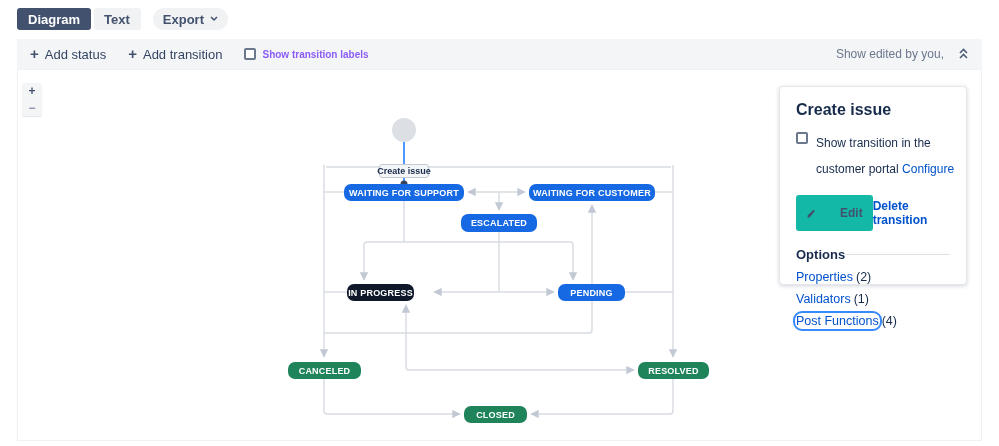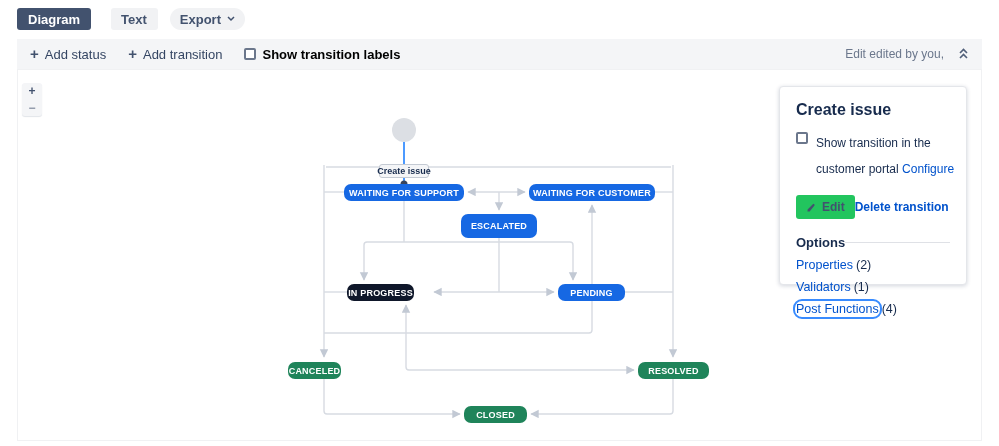--- a/index.html
+++ b/index.html
@@ -4,34 +4,34 @@
 <style>
   * { box-sizing: border-box; margin: 0; padding: 0; }
   html,body { width: 999px; height: 446px; background: #fff; overflow: hidden;
     font-family: "Liberation Sans", sans-serif; color: #172B4D; }
 
   
   .tabbar { position: absolute; left: 17px; top: 8px; display: flex; align-items: center; }
   .tab { height: 22px; padding: 0 11px; display: flex; align-items: center;
     font-size: 13px; font-weight: 600; border-radius: 3px; cursor: pointer; }
   .tab.active { background: #42526E; color: #fff; }
-  .tab.inactive { background: #F1F2F4; color: #42526E; margin-left: 20px; padding-left: 10px; }
+  .tab.inactive { background: #F1F2F4; color: #42526E; margin-left: 3px; padding-left: 10px; }
   .export-btn { height: 22px; margin-left: 12px; padding: 0 10px; display: flex;
     align-items: center; gap: 6px; background: #F1F2F4; color: #42526E;
     font-size: 13px; font-weight: 600; border-radius: 11px; cursor: pointer; }
 
   
   .toolbar { position: absolute; left: 17px; top: 39px; width: 965px; height: 30px;
     background: #F4F5F7; display: flex; align-items: center; padding: 0 13px; }
   .tb-item { display: flex; align-items: center; gap: 6px; font-size: 13px;
     color: #344563; cursor: pointer; margin-right: 22px; }
   .plus { color: #42526E; font-size: 15px; font-weight: 700; line-height: 1; margin-top: -1px; }
   .cbx { width: 12px; height: 12px; border: 2px solid #6B778C; border-radius: 2px;
     background: #fff; flex: 0 0 auto; }
-  .tb-check-label { font-size: 13px; font-weight: 600; color: #000000; }
+  .tb-check-label { font-size: 10px; font-weight: 600; color: #8b5cf6; }
   .tb-right { margin-left: auto; display: flex; align-items: center; gap: 14px; }
   .last-edited { font-size: 12px; color: #6B778C; }
   .collapse { cursor: pointer; display: flex; }
 
   
   .canvas { position: absolute; left: 17px; top: 69px; width: 965px; height: 372px;
     background: #fff; border: 1px solid #F0F1F3; }
   .zoomctl { position: absolute; left: 4px; top: 13px; width: 20px; height: 33px;
     background: #F4F5F7; border-radius: 3px; box-shadow: 0 1px 1px rgba(9,30,66,.12);
     display: flex; flex-direction: column; z-index: 5; }
@@ -51,22 +51,22 @@
   
   .panel { position: absolute; left: 779px; top: 86px; width: 188px; height: 199px;
     background: #fff; border: 1px solid #E4E6EA; border-radius: 4px;
     box-shadow: 0 1px 4px rgba(9,30,66,.18); padding: 14px 16px; z-index: 10; }
   .panel-title { font-size: 16px; font-weight: 700; color: #172B4D; }
   .portal-row { position: relative; margin-top: 11px; padding-left: 20px;
     font-size: 12px; line-height: 26px; color: #172B4D; width: 160px; }
   .portal-row .cbx { position: absolute; left: 0; top: 2px; }
   a.link { color: #0052CC; text-decoration: none; cursor: pointer; }
   .btn-row { margin-top: 13px; display: flex; align-items: center; }
-  .edit-btn { display: flex; align-items: center; gap: 5px; background: #22c55e;
-    border: none; border-radius: 3px; height: 22px; padding: 12px 10px;
+  .edit-btn { display: flex; align-items: center; gap: 23px; background: #14b8a6;
+    border: none; border-radius: 3px; height: 22px; padding: 18px 10px;
     font-size: 12px; font-weight: 600; color: #42526E; cursor: pointer;
     font-family: "Liberation Sans", sans-serif; }
   .delete-link { font-size: 12px; font-weight: 600; }
   .options-head { margin-top: 16px; display: flex; align-items: center; gap: 0; }
   .options-title { font-size: 13px; font-weight: 700; color: #172B4D; white-space: nowrap; }
   .options-head .rule { flex: 1; height: 1px; background: #DFE1E6; }
   .options-list { margin-top: 7px; }
   .opt-row { font-size: 12.5px; margin-bottom: 5px; line-height: 17px; }
   .opt-row .count { color: #172B4D; margin-left: 3px; }
   .opt-row a.focused { outline: 2px solid #388BFF; outline-offset: 1px; border-radius: 6px; }
@@ -92,21 +92,21 @@
   </div>
   <div class="tb-item">
     <span class="plus">+</span>
     <span>Add transition</span>
   </div>
   <div class="tb-item">
     <span class="cbx"></span>
     <span class="tb-check-label">Show transition labels</span>
   </div>
   <div class="tb-right">
-    <span class="last-edited">Edit edited by you,</span>
+    <span class="last-edited">Show edited by you,</span>
     <span class="collapse">
       <svg width="11" height="12" viewBox="0 0 11 12">
         <polyline points="2,5 5.5,1.5 9,5" fill="none" stroke="#505F79" stroke-width="1.6"></polyline>
         <polyline points="2,10 5.5,6.5 9,10" fill="none" stroke="#505F79" stroke-width="1.6"></polyline>
       </svg>
     </span>
   </div>
 </div>
 
 <div class="canvas">
@@ -156,24 +156,24 @@
     <line x1="386" y1="72" x2="386" y2="114" stroke="#4C9AFF" stroke-width="2"></line>
     <circle cx="386" cy="60" r="12" fill="#DCDFE4"></circle>
     <circle cx="386" cy="114" r="3.5" fill="#38445B"></circle>
   </svg>
 
   <div class="start-label">Create issue</div>
 
   <div id="nodes">
       <div class="status-node" style="left: 326px; top: 114px; width: 120px; height: 17px; background: rgb(22, 104, 227);">WAITING FOR SUPPORT</div>
       <div class="status-node" style="left: 511px; top: 114px; width: 126px; height: 17px; background: rgb(22, 104, 227);">WAITING FOR CUSTOMER</div>
-      <div class="status-node" style="left: 443px; top: 144px; width: 76px; height: 24px; background: rgb(22, 104, 227);">ESCALATED</div>
+      <div class="status-node" style="left: 443px; top: 144px; width: 76px; height: 18px; background: rgb(22, 104, 227);">ESCALATED</div>
       <div class="status-node" style="left: 329px; top: 214px; width: 67px; height: 17px; background: #0f172a;">IN PROGRESS</div>
       <div class="status-node" style="left: 540px; top: 214px; width: 67px; height: 17px; background: rgb(22, 104, 227);">PENDING</div>
-      <div class="status-node" style="left: 270px; top: 292px; width: 53px; height: 17px; background: rgb(31, 132, 90);">CANCELED</div>
+      <div class="status-node" style="left: 270px; top: 292px; width: 73px; height: 17px; background: rgb(31, 132, 90);">CANCELED</div>
       <div class="status-node" style="left: 620px; top: 292px; width: 71px; height: 17px; background: rgb(31, 132, 90);">RESOLVED</div>
       <div class="status-node" style="left: 446px; top: 336px; width: 63px; height: 17px; background: rgb(31, 132, 90);">CLOSED</div>
     </div>
 </div>
 
 <div class="panel">
   <div class="panel-title">Create issue</div>
 
   <div class="portal-row">
     <span class="cbx"></span>

